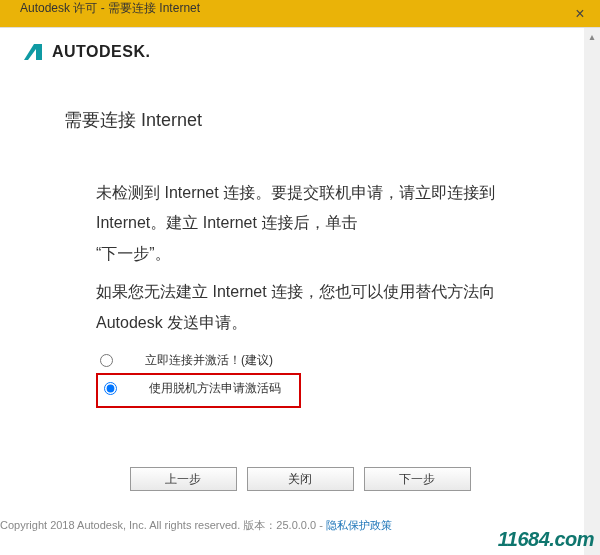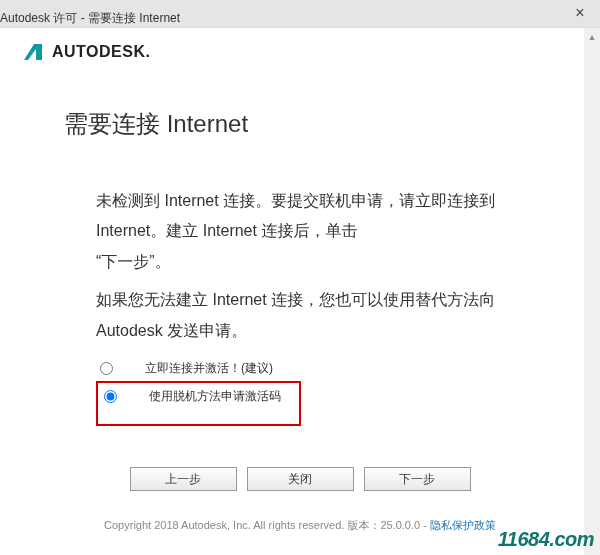--- a/index.html
+++ b/index.html
@@ -10,24 +10,24 @@
     background: #fff;
     font-family: "Microsoft YaHei", "Segoe UI", Arial, sans-serif;
     font-size: 12px;
     color: #333;
     position: relative;
     overflow: hidden;
   }
   .titlebar {
     height: 28px;
     display: flex;
-    align-items: flex-end;
-    background: #e5e5e5;
+    align-items: flex-start;
+    background: #eab308;
     border-bottom: 1px solid #ddd;
-    padding: 0 0 0 0;
+    padding: 0 0 0 20px;
   }
   .titlebar .title {
     flex: 1;
     font-size: 12px;
     color: #333;
   }
   .titlebar .close {
     width: 40px;
     height: 28px;
     display: flex;
@@ -49,21 +49,21 @@
     font-size: 16px;
     font-weight: 600;
     letter-spacing: 0.5px;
     color: #222;
   }
   .content {
     padding: 40px 0 0 64px;
     width: 560px;
   }
   h1.heading {
-    font-size: 24px;
+    font-size: 18px;
     font-weight: 400;
     color: #333;
     margin: 0 0 46px 0;
   }
   .instructions {
     padding-left: 32px;
     font-size: 16px;
     line-height: 1.9;
     color: #333;
   }
@@ -77,21 +77,21 @@
     padding: 4px 0;
     font-size: 12px;
     gap: 24px;
   }
   .opt input[type=radio] {
     margin: 0 8px 0 4px;
   }
   .opt.selected-box {
     border: 2px solid #d40000;
     display: inline-flex;
-    padding: 5px 18px 19px 2px;
+    padding: 5px 18px 9px 2px;
   }
   .buttons {
     position: absolute;
     left: 0;
     right: 0;
     bottom: 64px;
     display: flex;
     justify-content: center;
     gap: 10px;
   }
@@ -103,21 +103,20 @@
     font-size: 12px;
     color: #333;
     cursor: pointer;
     font-family: inherit;
   }
   .footer {
     position: absolute;
     left: 0;
     right: 0;
     bottom: 22px;
-    text-align: center;
     font-size: 11px;
     color: #888;
   }
   .footer .link { color: #1a73b7; cursor: pointer; }
   .watermark {
     position: absolute;
     right: 6px;
     bottom: 4px;
     font-size: 20px;
     font-weight: 700;

